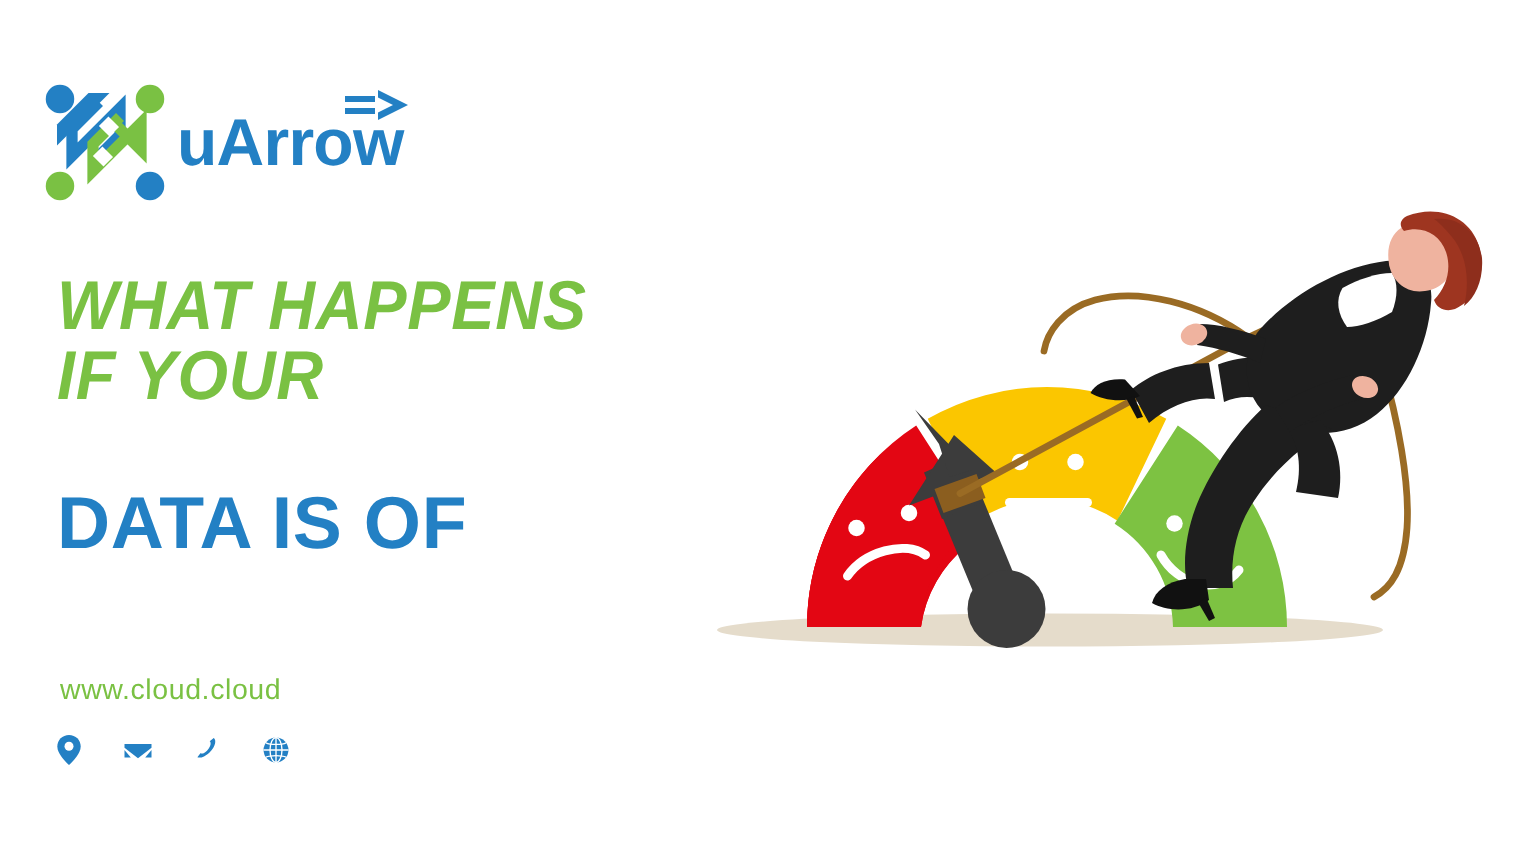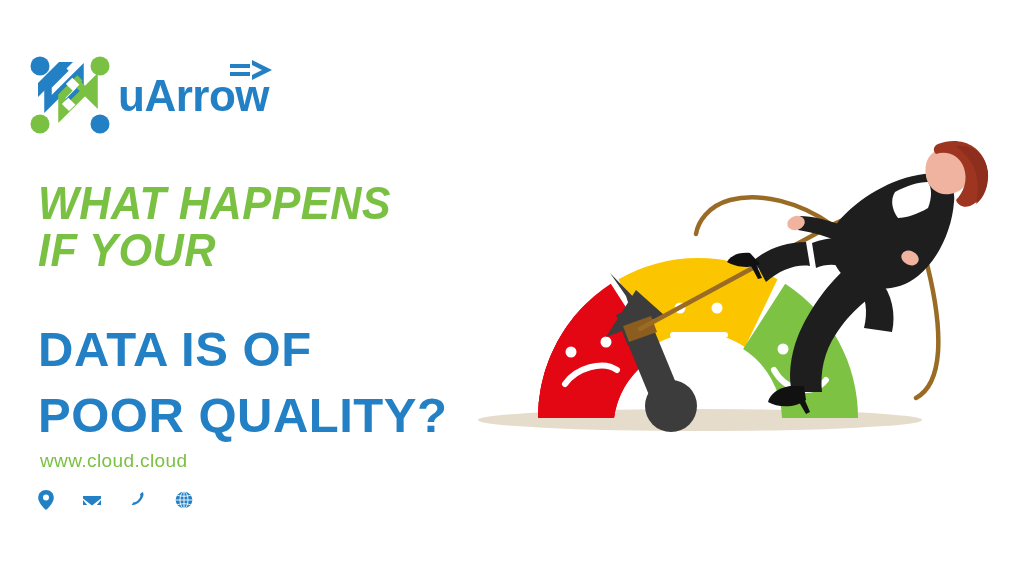--- a/index.html
+++ b/index.html
@@ -164,21 +164,20 @@
     </div>
   </div>
 
   <div id="headline-green">
     <span class="line">WHAT HAPPENS</span>
     <span class="line">IF YOUR</span>
   </div>
 
   <div id="headline-blue">
     <span class="line">DATA IS OF</span>
-    <span class="line">POOR QUALITY?</span>
   </div>
 
   <div id="website-url">www.cloud.cloud</div>
 
   <div id="contact-icons">
 
     <span class="ci">
       <svg viewBox="0 0 20 22" width="20" height="22" aria-hidden="true">
         <path d="M10 1 C5.6 1 2.2 4.4 2.2 8.7 C2.2 14.4 10 21 10 21 C10 21 17.8 14.4 17.8 8.7 C17.8 4.4 14.4 1 10 1 Z" fill="#2380C4"></path>
         <circle cx="10" cy="8.5" r="3" fill="#ffffff"></circle>

